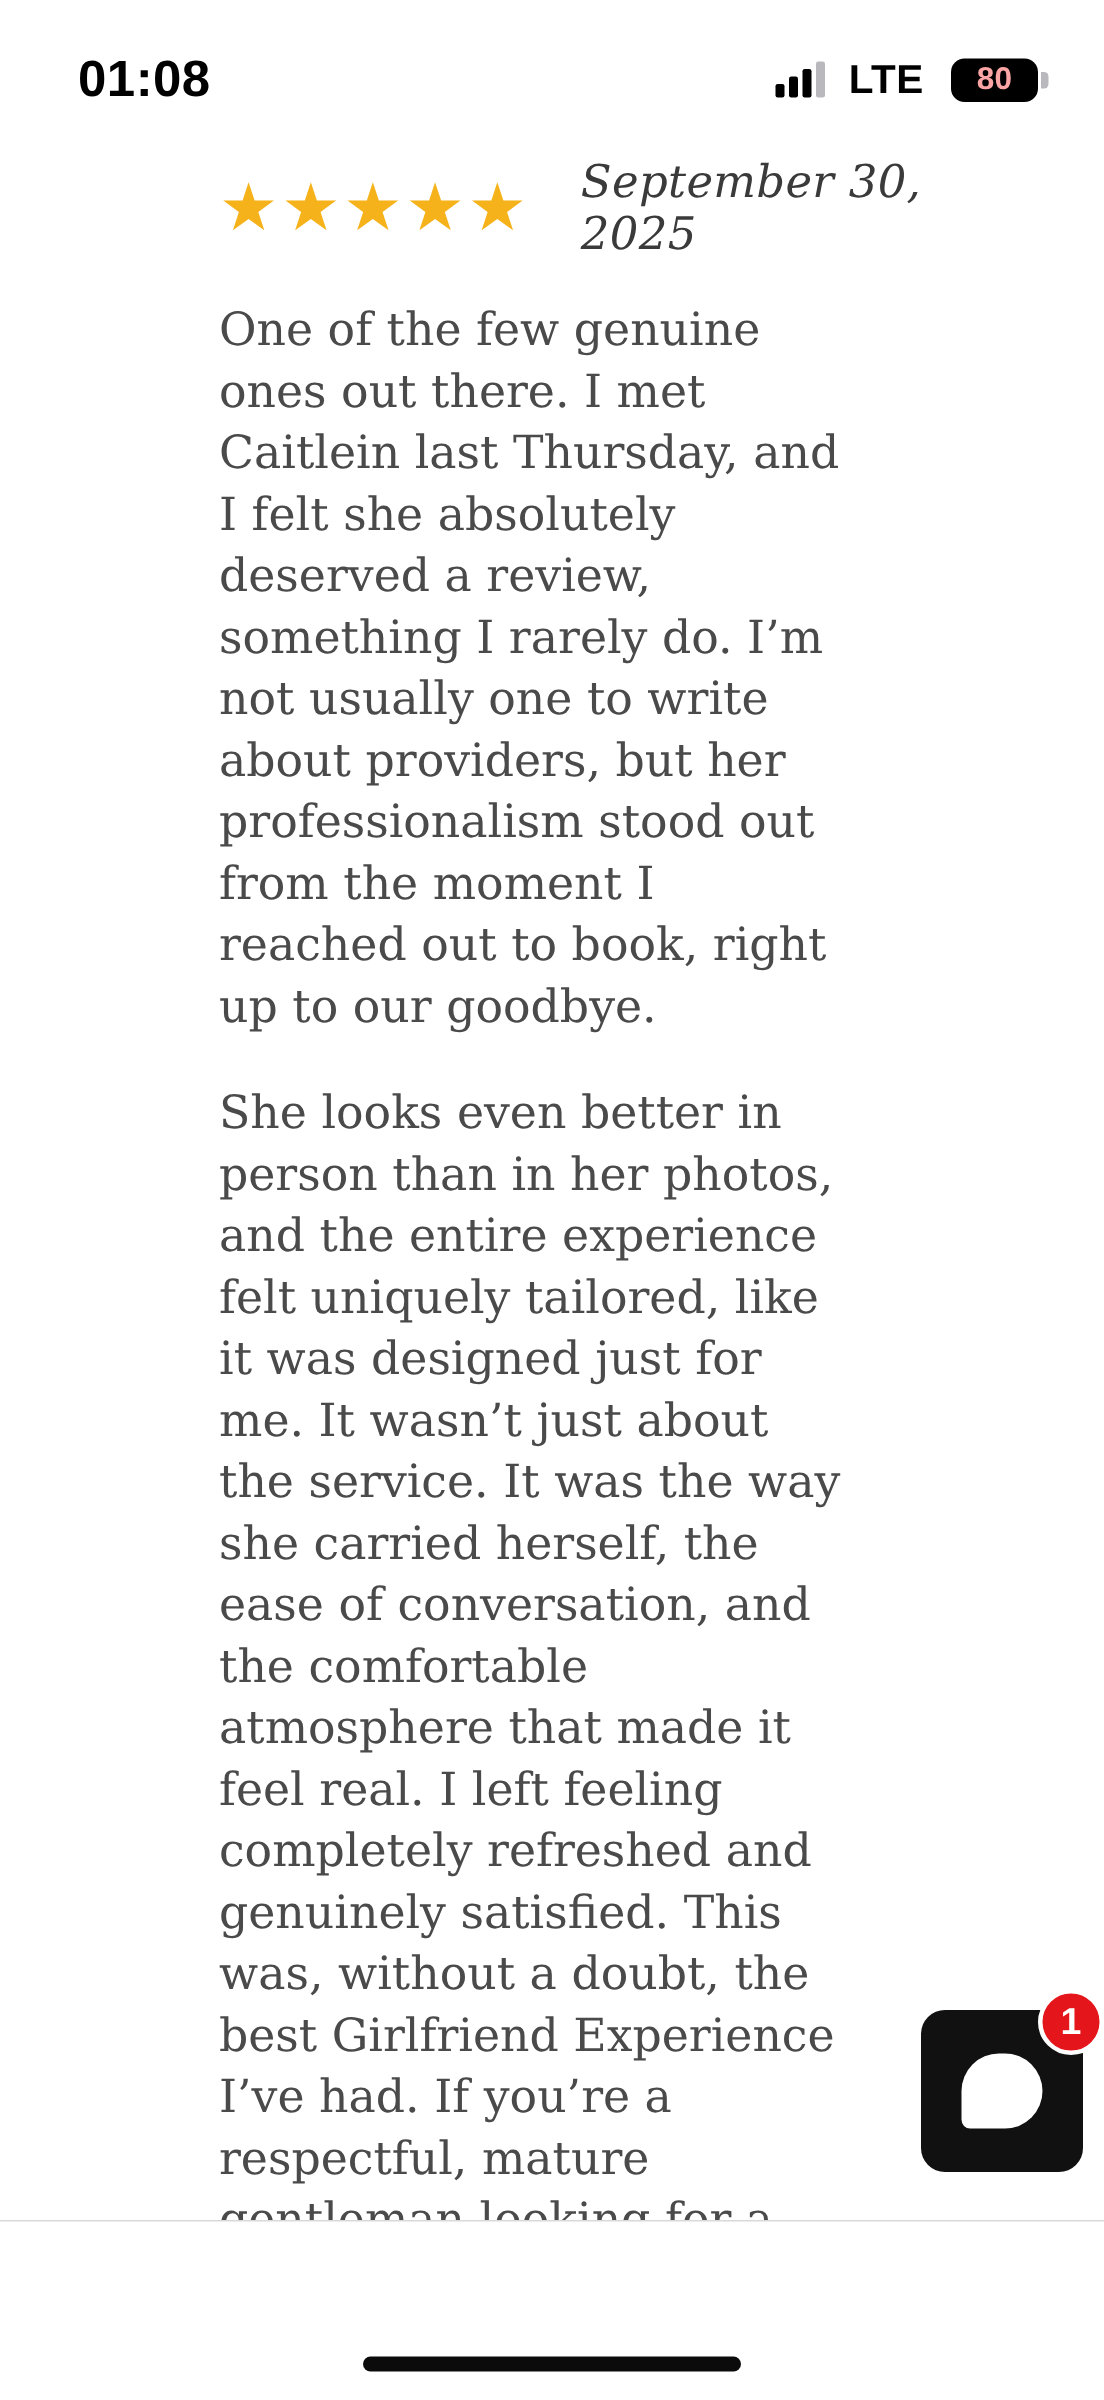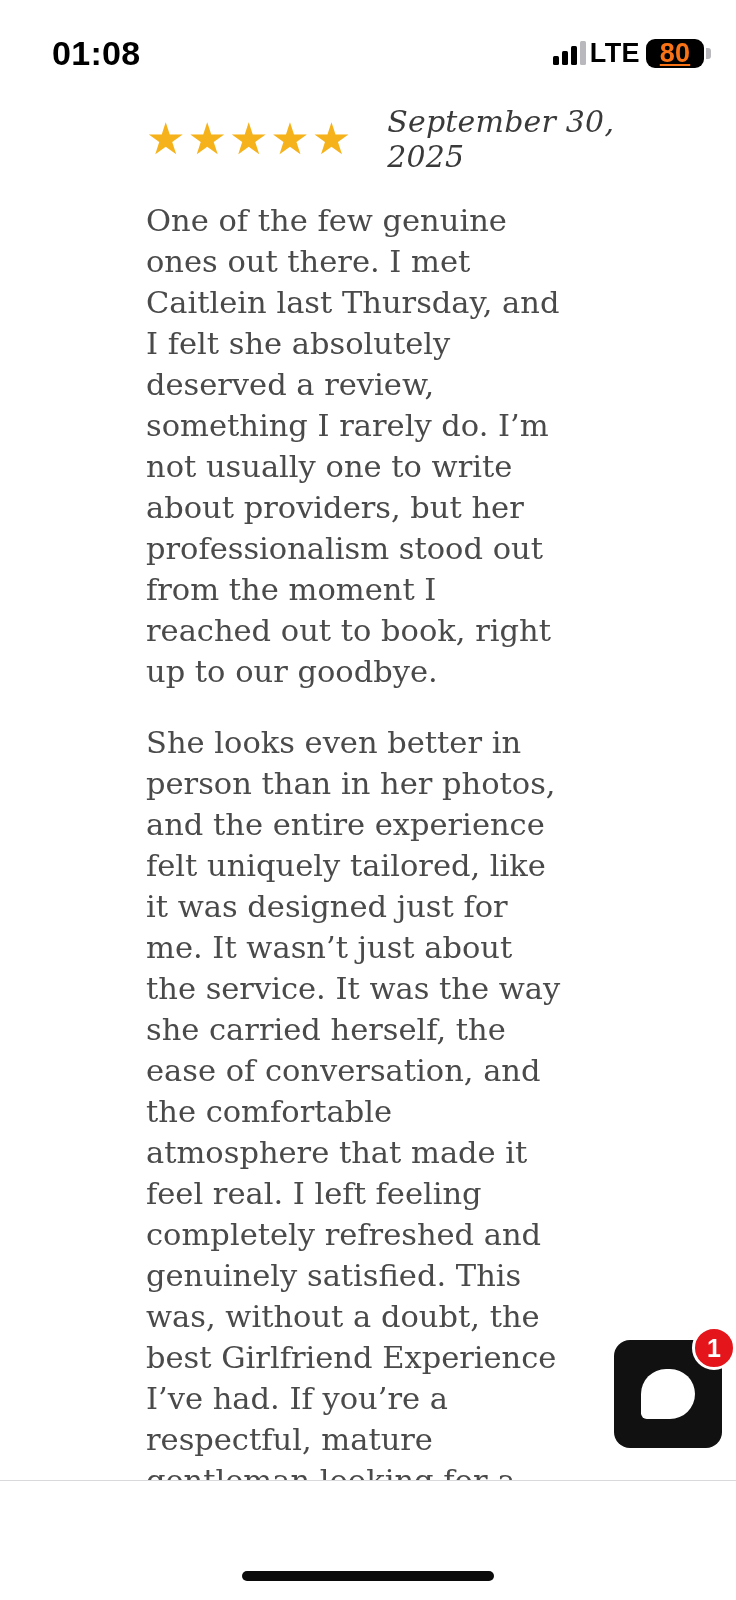--- a/index.html
+++ b/index.html
@@ -17,34 +17,35 @@
   }
 
   
   .statusbar {
     position: absolute;
     top: 0; left: 0; right: 0;
     height: 100px;
     display: flex;
     align-items: center;
     justify-content: space-between;
-    padding: 0 32px 0 52px;
+    padding: 0 44px 0 52px;
     box-sizing: border-box;
   }
   .status-time {
     font-family: "Liberation Sans", sans-serif;
     font-size: 34px;
     font-weight: 700;
     color: #000;
     letter-spacing: 0.3px;
     padding-top: 6px;
   }
   .status-right {
     display: flex;
     align-items: center;
+    gap: 12px;
     padding-top: 6px;
   }
   .signal {
     display: flex;
     align-items: flex-end;
     gap: 3px;
     height: 24px;
   }
   .signal i {
     display: block;
@@ -68,25 +69,24 @@
     width: 58px;
     height: 29px;
     border-radius: 9px;
     background: #000;
     display: flex;
     align-items: center;
     justify-content: center;
     margin-left: 6px;
   }
   .battery-level {
-    color: #f97316;
-    font-size: 27px;
+    color: #fca5a5;
+    font-size: 21px;
     font-weight: 700;
     letter-spacing: 0.2px;
-    text-decoration: underline;
   }
   .battery-cap {
     position: absolute;
     right: -7px;
     top: 9px;
     width: 5px;
     height: 11px;
     background: #b9b9bd;
     border-radius: 0 3px 3px 0;
   }

